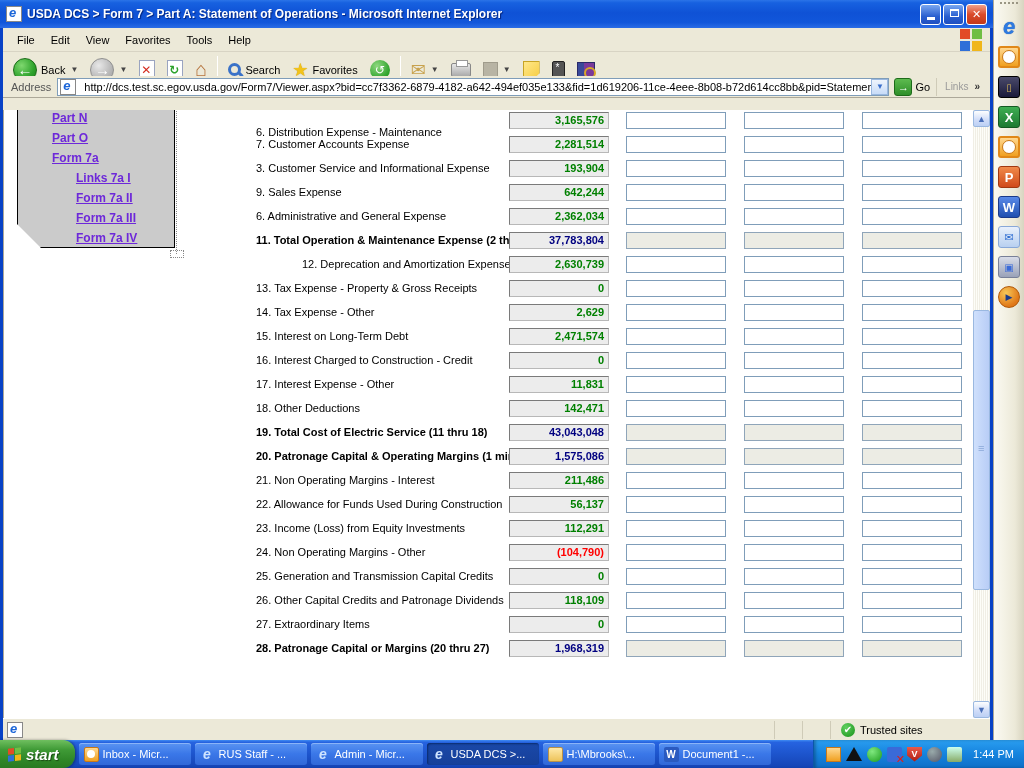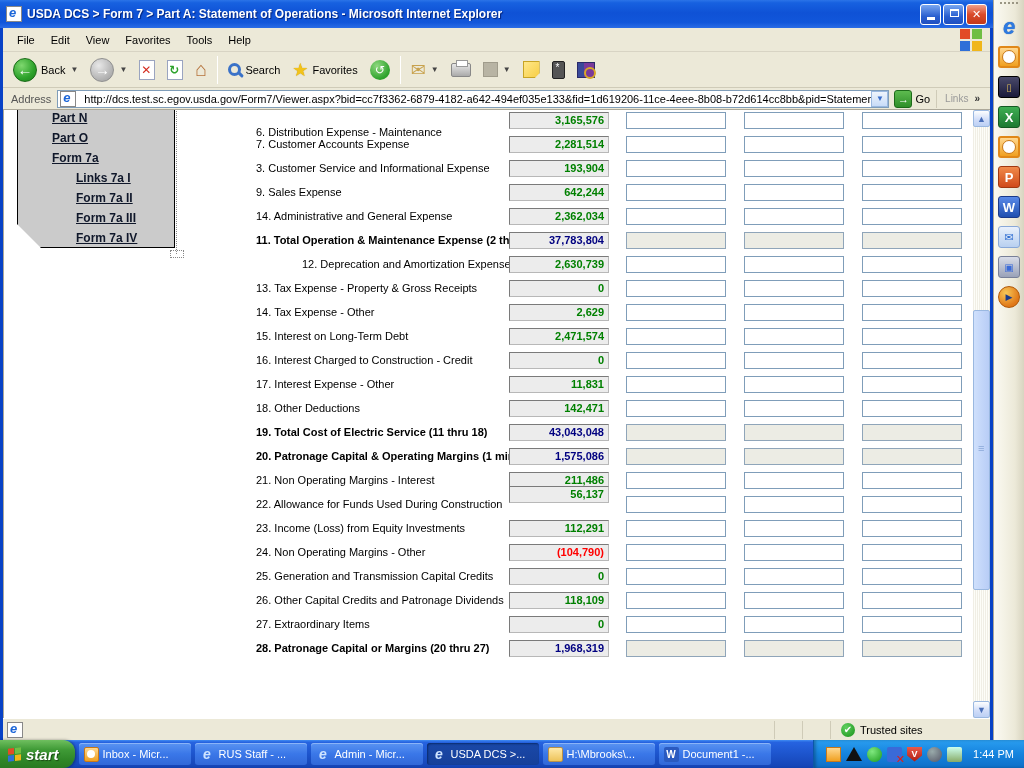--- a/index.html
+++ b/index.html
@@ -63,41 +63,41 @@
   .printer::before { content:""; position:absolute; left:4px; top:-4px; width:10px; height:5px; background:#fff; border:1px solid #999; }
   .editbox { width:15px; height:15px; background:#b8b4a4; border:1px solid #a09c8c; }
   .note { width:17px; height:17px; background:linear-gradient(135deg,#ffe88a,#f7ce46); border:1px solid #c8a424;
     clip-path:polygon(0 0,100% 0,100% 72%,72% 100%,0 100%); }
   .pda { width:13px; height:18px; background:#555; border:1px solid #222; border-radius:2px; position:relative; }
   .pda::before { content:"*"; position:absolute; left:3px; top:0; color:#fff; font-size:10px; }
   .books { width:18px; height:16px; background:linear-gradient(90deg,#3a4a9a 40%,#7a3a9a 40%); border:1px solid #2a2a6a; position:relative; }
   .books::after { content:""; position:absolute; right:-2px; bottom:-2px; width:8px; height:8px; border:2px solid #d8a828; border-radius:50%; }
 
   
-  #addressbar { position:absolute; left:0; top:88px; width:987px; height:22px; background:#ECE9D8;
+  #addressbar { position:absolute; left:0; top:76px; width:987px; height:22px; background:#ECE9D8;
     border-bottom:1px solid #aca899; display:flex; align-items:center; padding:0 2px; }
   #addressbar .addr-label { font-size:11px; color:#555; padding:0 6px; }
   .addr-input { flex:1; height:18px; background:#fff; border:1px solid #7F9DB9; display:flex; align-items:center;
     padding:0 2px; overflow:hidden; }
   .addr-input .url { font-size:11px; color:#000; white-space:nowrap; overflow:hidden; margin-left:3px; }
   .addr-drop { width:17px; height:16px; background:linear-gradient(180deg,#eef4fc,#c8dcf8); border:1px solid #9ab8e0;
     display:flex; align-items:center; justify-content:center; font-size:8px; color:#3a6ecb; margin-left:-18px; z-index:2; }
   .go-btn { display:flex; align-items:center; gap:3px; margin:0 6px; font-size:11px; }
   .go-arrow { width:18px; height:18px; background:linear-gradient(180deg,#5dbb4f,#2f8f2a); border:1px solid #1d6b1a;
     border-radius:3px; color:#fff; display:flex; align-items:center; justify-content:center; font-weight:bold; }
   .links-sec { display:flex; align-items:center; gap:6px; border-left:1px solid #cfcbb8; padding:0 8px; height:18px; }
   .links-label { font-size:10px; color:#999; }
   .chev { font-size:10px; color:#333; font-weight:bold; }
 
   
   #content { position:absolute; left:0; top:110px; width:987px; height:608px; background:#fff; overflow:hidden;
     border-left:1px solid #aca899; }
   #navpanel { position:absolute; left:13px; top:-8px; width:158px; height:146px; background:#cbcbcb;
     border:1px solid #000; clip-path:polygon(0 0,100% 0,100% 100%,24px 100%,0 calc(100% - 24px)); padding-top:4px; }
-  #navpanel a { display:block; font-size:12px; font-weight:bold; color:#0f172a; text-decoration:underline;
+  #navpanel a { display:block; font-size:12px; font-weight:bold; color:#6d28d9; text-decoration:underline;
     padding:4px 0 1px 34px; line-height:15px; }
   #navpanel a.indent { padding-left:58px; }
   .nav-dotted-v { position:absolute; left:172px; top:-8px; height:152px; border-right:1px dotted #888; }
   .nav-dotted-h { position:absolute; left:166px; top:140px; width:14px; height:8px; border:1px dotted #888; }
 
   .row-label { position:absolute; font-size:11px; color:#000; white-space:nowrap; }
   .row-label.total { font-weight:bold; }
   .field { position:absolute; width:100px; height:17px; border:1px solid; font-size:11px; font-weight:bold;
     text-align:right; padding:1px 4px 0 0; }
   .field.filled { background:#ECECEC; border-color:#7a7a7a #b8b8b8 #b8b8b8 #7a7a7a; }
@@ -314,21 +314,21 @@
           <div class="row-label" style="left: 252px; top: 52px;">3. Customer Service and Informational Expense</div>
           <div class="field filled val-normal" style="left: 505px; top: 50px;">193,904</div>
           <div class="field empty" style="left: 622px; top: 50px;"></div>
           <div class="field empty" style="left: 740px; top: 50px;"></div>
           <div class="field empty" style="left: 858px; top: 50px;"></div>
           <div class="row-label" style="left: 252px; top: 76px;">9. Sales Expense</div>
           <div class="field filled val-normal" style="left: 505px; top: 74px;">642,244</div>
           <div class="field empty" style="left: 622px; top: 74px;"></div>
           <div class="field empty" style="left: 740px; top: 74px;"></div>
           <div class="field empty" style="left: 858px; top: 74px;"></div>
-          <div class="row-label" style="left: 252px; top: 100px;">14. Administrative and General Expense</div>
+          <div class="row-label" style="left: 252px; top: 100px;">6. Administrative and General Expense</div>
           <div class="field filled val-normal" style="left: 505px; top: 98px;">2,362,034</div>
           <div class="field empty" style="left: 622px; top: 98px;"></div>
           <div class="field empty" style="left: 740px; top: 98px;"></div>
           <div class="field empty" style="left: 858px; top: 98px;"></div>
           <div class="row-label total" style="left: 252px; top: 124px;">11. Total Operation &amp; Maintenance Expense (2 thru 10)</div>
           <div class="field filled val-total" style="left: 505px; top: 122px;">37,783,804</div>
           <div class="field disabled" style="left: 622px; top: 122px;"></div>
           <div class="field disabled" style="left: 740px; top: 122px;"></div>
           <div class="field disabled" style="left: 858px; top: 122px;"></div>
           <div class="row-label" style="left: 252px; top: 148px; margin-left: 46px;">12. Deprecation and Amortization Expense</div>
@@ -375,21 +375,21 @@
           <div class="field filled val-total" style="left: 505px; top: 338px;">1,575,086</div>
           <div class="field disabled" style="left: 622px; top: 338px;"></div>
           <div class="field disabled" style="left: 740px; top: 338px;"></div>
           <div class="field disabled" style="left: 858px; top: 338px;"></div>
           <div class="row-label" style="left: 252px; top: 364px;">21. Non Operating Margins - Interest</div>
           <div class="field filled val-normal" style="left: 505px; top: 362px;">211,486</div>
           <div class="field empty" style="left: 622px; top: 362px;"></div>
           <div class="field empty" style="left: 740px; top: 362px;"></div>
           <div class="field empty" style="left: 858px; top: 362px;"></div>
           <div class="row-label" style="left: 252px; top: 388px;">22. Allowance for Funds Used During Construction</div>
-          <div class="field filled val-normal" style="left: 505px; top: 376px;">56,137</div>
+          <div class="field filled val-normal" style="left: 505px; top: 386px;">56,137</div>
           <div class="field empty" style="left: 622px; top: 386px;"></div>
           <div class="field empty" style="left: 740px; top: 386px;"></div>
           <div class="field empty" style="left: 858px; top: 386px;"></div>
           <div class="row-label" style="left: 252px; top: 412px;">23. Income (Loss) from Equity Investments</div>
           <div class="field filled val-normal" style="left: 505px; top: 410px;">112,291</div>
           <div class="field empty" style="left: 622px; top: 410px;"></div>
           <div class="field empty" style="left: 740px; top: 410px;"></div>
           <div class="field empty" style="left: 858px; top: 410px;"></div>
           <div class="row-label" style="left: 252px; top: 436px;">24. Non Operating Margins - Other</div>
           <div class="field filled val-negative" style="left: 505px; top: 434px;">(104,790)</div>

